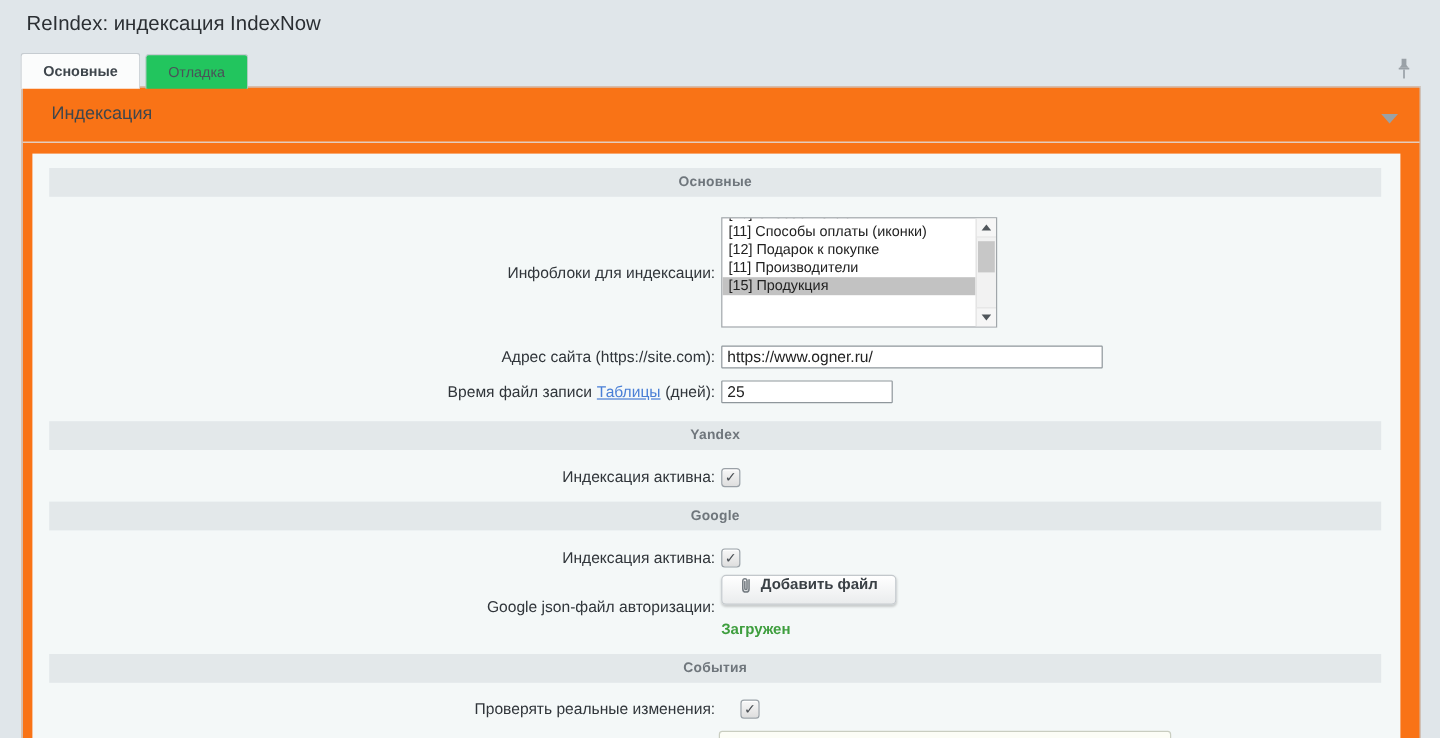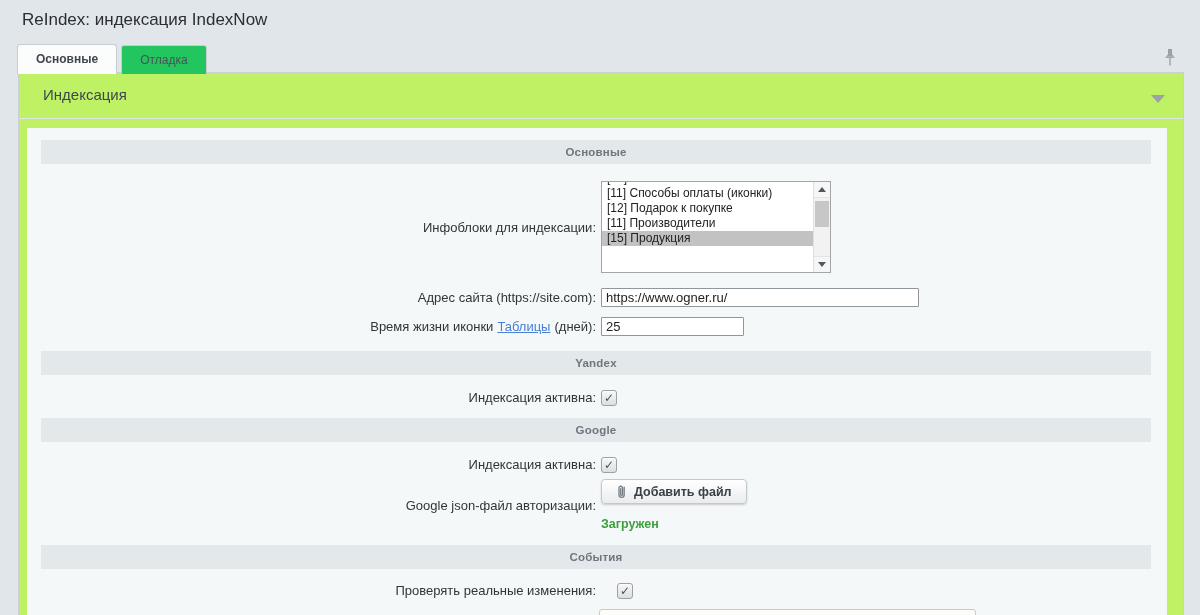--- a/index.html
+++ b/index.html
@@ -20,21 +20,21 @@
     height:28px;line-height:28px;padding:0 18px;font-size:12px;
     border:1px solid #c6ccd1;border-bottom:none;border-radius:3px 3px 0 0;
     cursor:default;
   }
   .tab.active{background:#fbfcfc;font-weight:bold;color:#3f464c;height:29px;}
   .tab.inactive{background:#22c55e;color:#4a5258;margin-top:1px;}
   .pin{position:absolute;left:1162px;top:48px;width:16px;height:20px;z-index:4;}
   
   .panel{
     position:absolute;left:18px;top:72px;width:1166px;height:543px;
-    background:#bef264;border:1px solid #c9cfd4;border-bottom:none;box-sizing:border-box;
+    background:#f97316;border:1px solid #c9cfd4;border-bottom:none;box-sizing:border-box;
   }
   .panel-header{
     position:absolute;left:0;top:0;width:100%;height:46px;
     border-bottom:1px solid #dfe3e6;box-sizing:border-box;
   }
   .panel-title{
     position:absolute;left:24px;top:13px;font-size:15px;color:#3f464c;
   }
   .collapse-arrow{
     position:absolute;right:18px;top:22px;width:0;height:0;
@@ -92,21 +92,21 @@
   
   .checkbox{
     width:16px;height:16px;box-sizing:border-box;
     border:1px solid #9aa1a7;border-radius:3px;
     background:linear-gradient(#f8f8f8,#dedede);
     font-size:12px;line-height:14px;text-align:center;color:#4a4f54;font-weight:bold;
     box-shadow:inset 0 1px 0 #fff;
   }
   
   .file-button{
-    display:inline-flex;align-items:center;gap:7px;
+    display:inline-flex;align-items:flex-start;gap:7px;
     height:25px;padding:0 14px;box-sizing:border-box;
     border:1px solid #c3c8cc;border-radius:4px;
     background:linear-gradient(#ffffff,#eaeced);
     box-shadow:0 1px 2px rgba(0,0,0,.18);
     font-size:12.5px;font-weight:bold;color:#3a4045;cursor:pointer;
   }
   .file-col{display:flex;flex-direction:column;align-items:flex-start;}
   .status-ok{margin-top:13px;font-size:12.5px;font-weight:bold;}
   
   .partial-box{
@@ -168,21 +168,21 @@
 
     <div class="row" style="top:160px;height:19px;">
       <div class="label">Адрес сайта (https://site.com):</div>
       <div class="control">
         <input class="text-input input-site" type="text" value="https://www.ogner.ru/" style="">
       </div>
     </div>
 
     <div class="row" style="top:189px;height:19px;">
       <div class="label">
-        <span>Время жизни иконки</span><a class="inline-link" href="#">Таблицы</a><span>(дней):</span>
+        <span>Время файл записи</span><a class="inline-link" href="#">Таблицы</a><span>(дней):</span>
       </div>
       <div class="control">
         <input class="text-input input-ttl" type="text" value="25" style="">
       </div>
     </div>
 
     <div class="section-bar" style="top:223px;">Yandex</div>
 
     <div class="row" style="top:261px;height:17px;">
       <div class="label">Индексация активна:</div>

